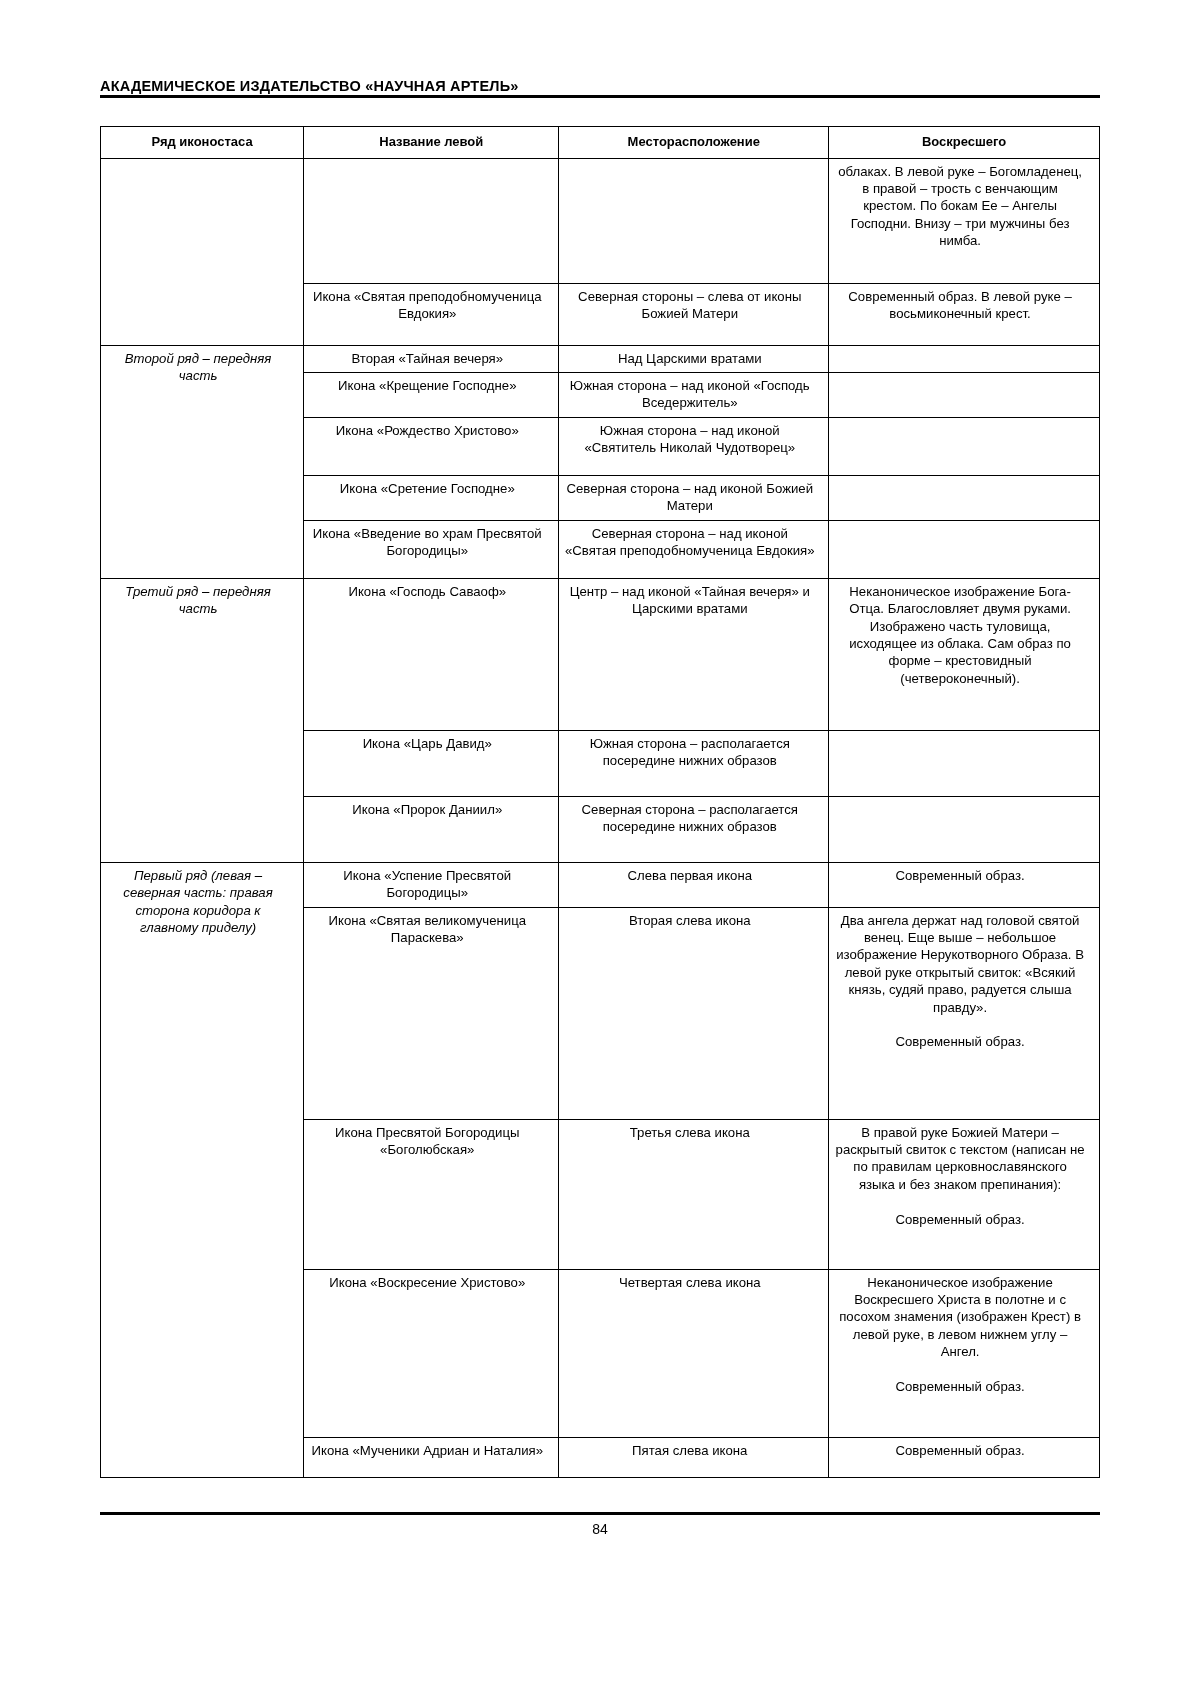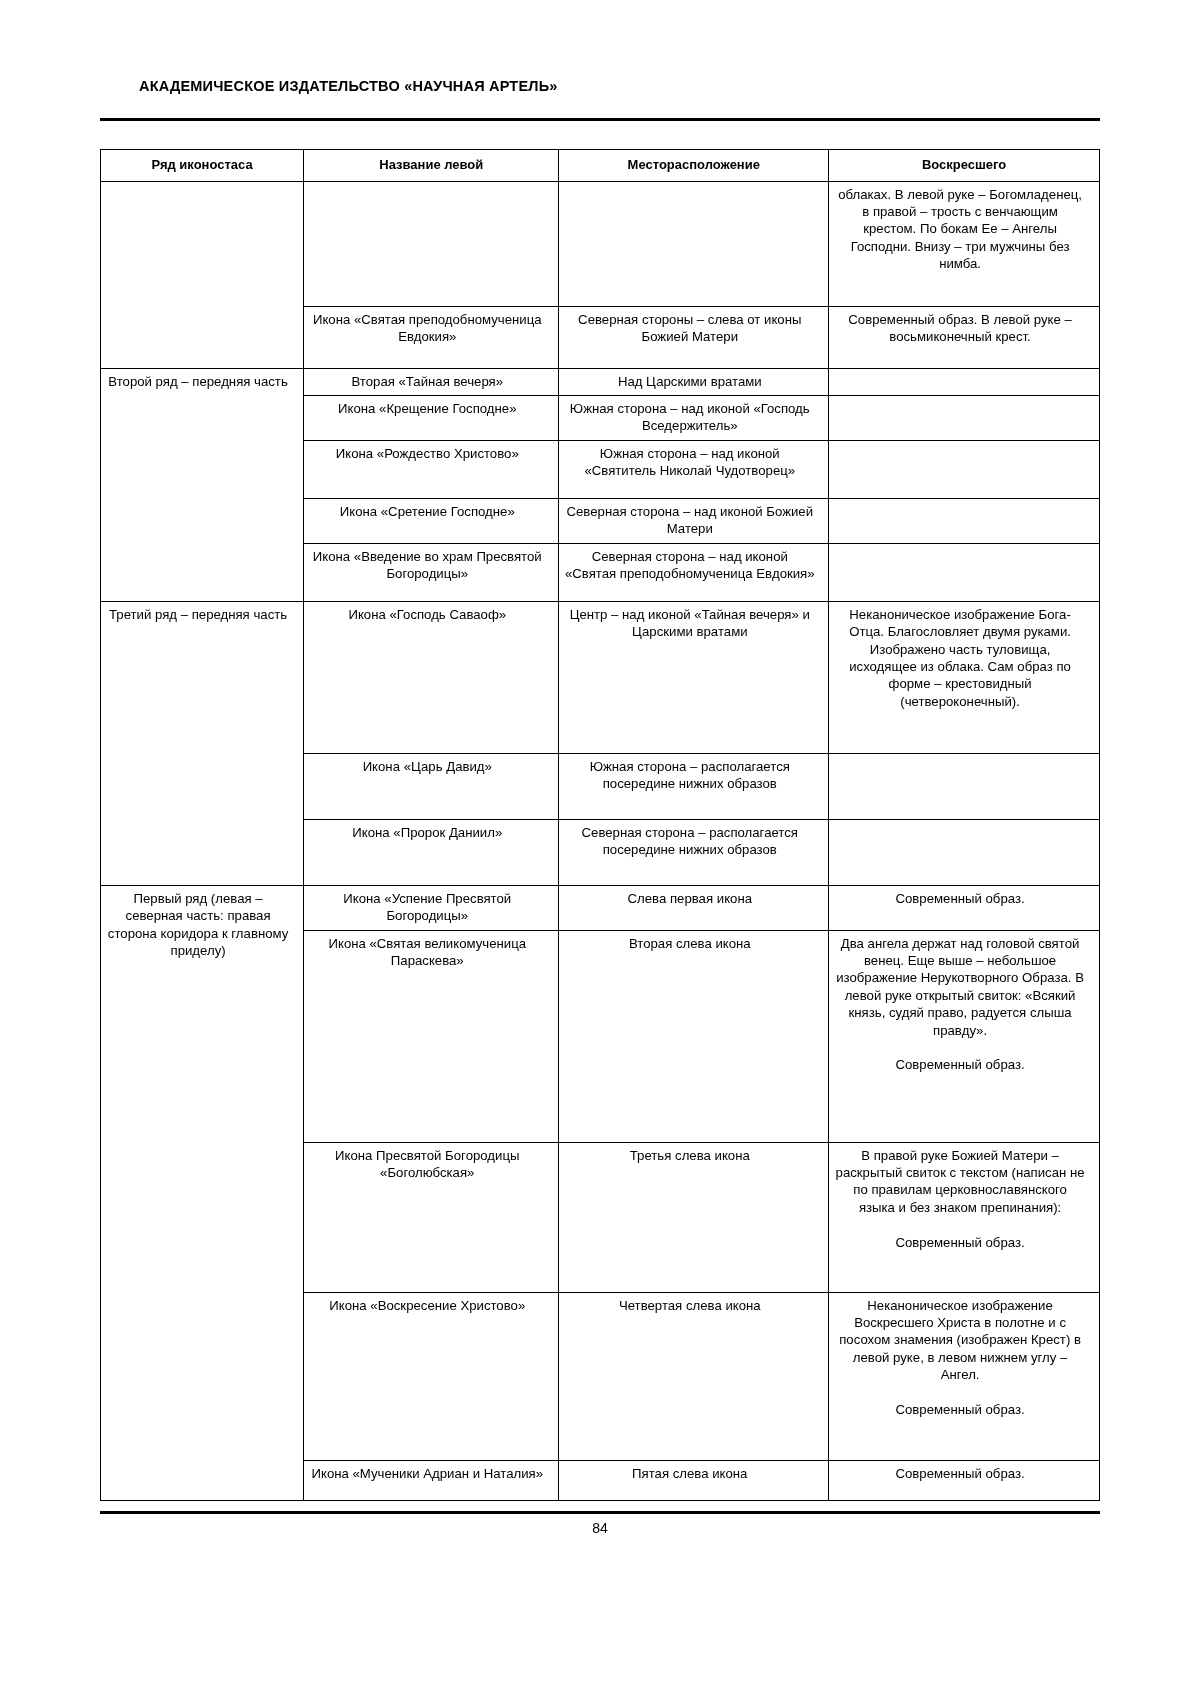--- a/index.html
+++ b/index.html
@@ -19,22 +19,21 @@
     width: 1200px;
     height: 1697px;
     padding: 78px 100px 0 100px;
     position: relative;
   }
   .header-title {
     font-size: 14.5px;
     font-weight: bold;
     letter-spacing: 0.2px;
     line-height: 1.2;
-    padding-bottom: 23px;
-    margin-left: 39px;
+    padding-bottom: 0;
   }
   .header-rule {
     border-bottom: 3px solid #000;
     margin-bottom: 28px;
   }
   table.main-table {
     border-collapse: collapse;
     table-layout: fixed;
     width: 100%;
   }
@@ -45,33 +44,34 @@
     font-size: 13.2px;
     line-height: 1.32;
     text-align: center;
   }
   table.main-table th {
     font-weight: bold;
     font-size: 13px;
     padding: 6px 4px 7px 4px;
   }
   td.row-label {
+    font-style: italic;
     text-align: center;
     margin-left: 36px;
   }
   td.cell-name, td.cell-place, td.cell-comment {
     text-align: center;
   }
   col.c1 { width: 183px; }
   col.c2 { width: 230px; }
   col.c3 { width: 243px; }
   col.c4 { width: 244px; }
   .footer-rule {
     border-top: 3px solid #000;
-    margin-top: 10px;
+    margin-top: 34px;
     padding-top: 6px;
   }
   .page-number {
     text-align: center;
     font-size: 14px;
   }
 </style>
 </head>
 <body>
 

